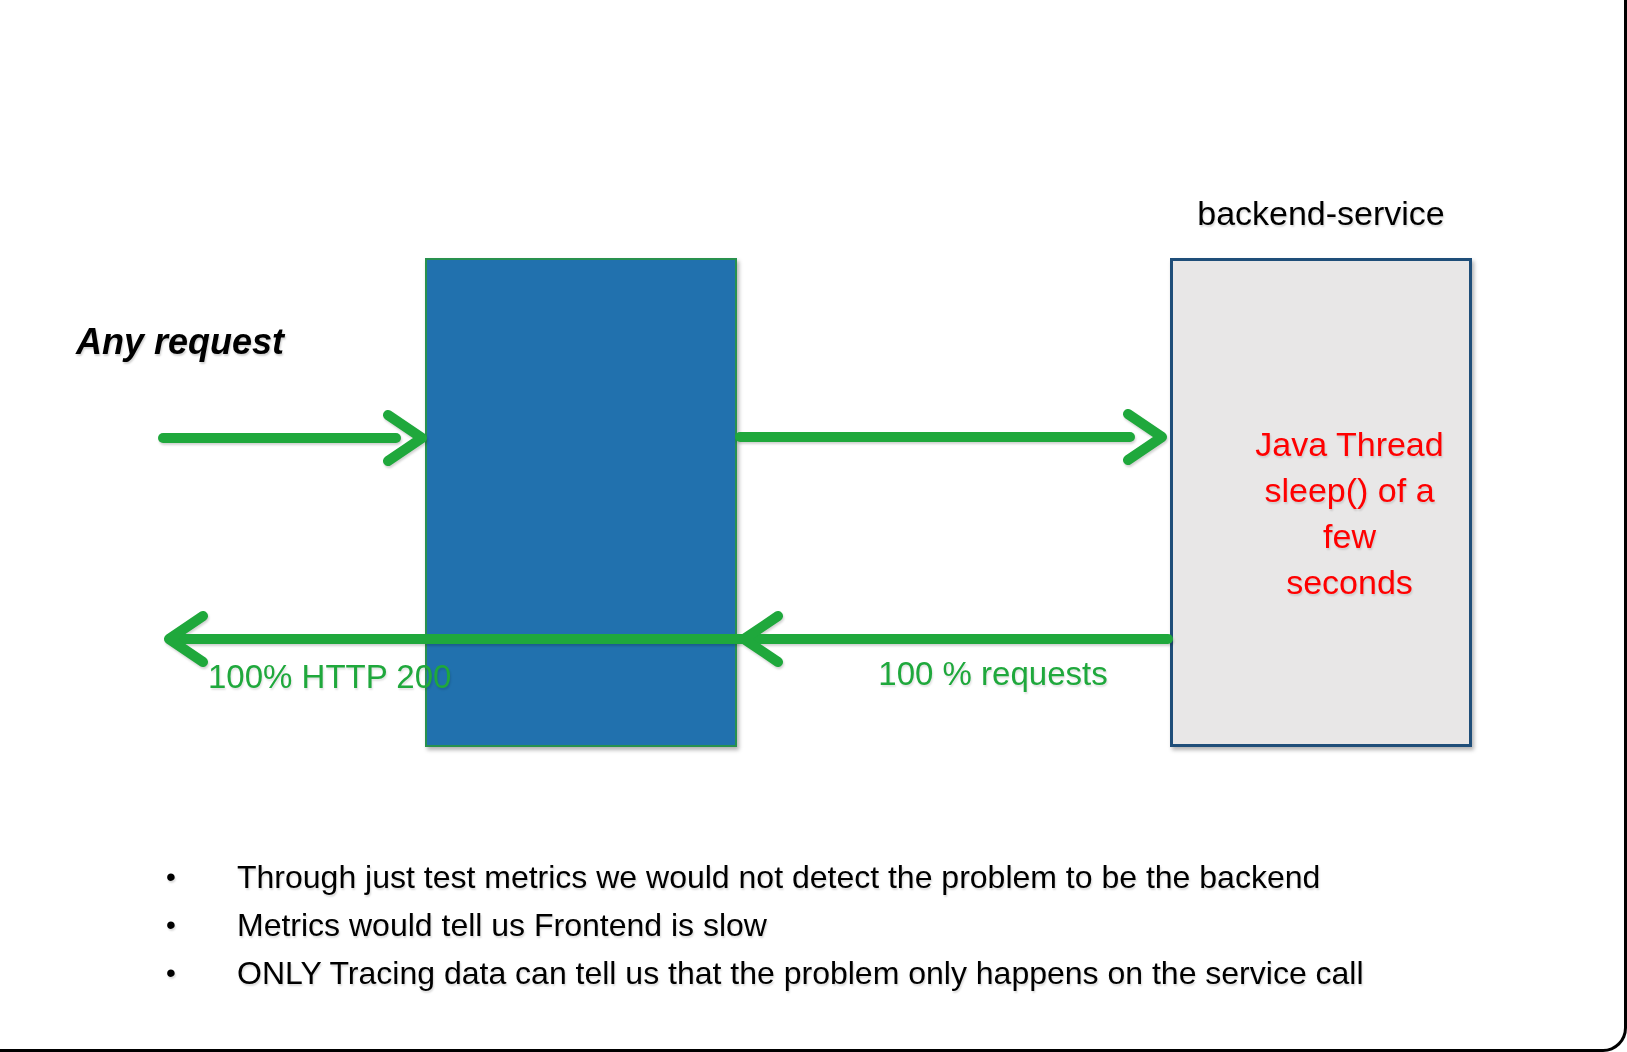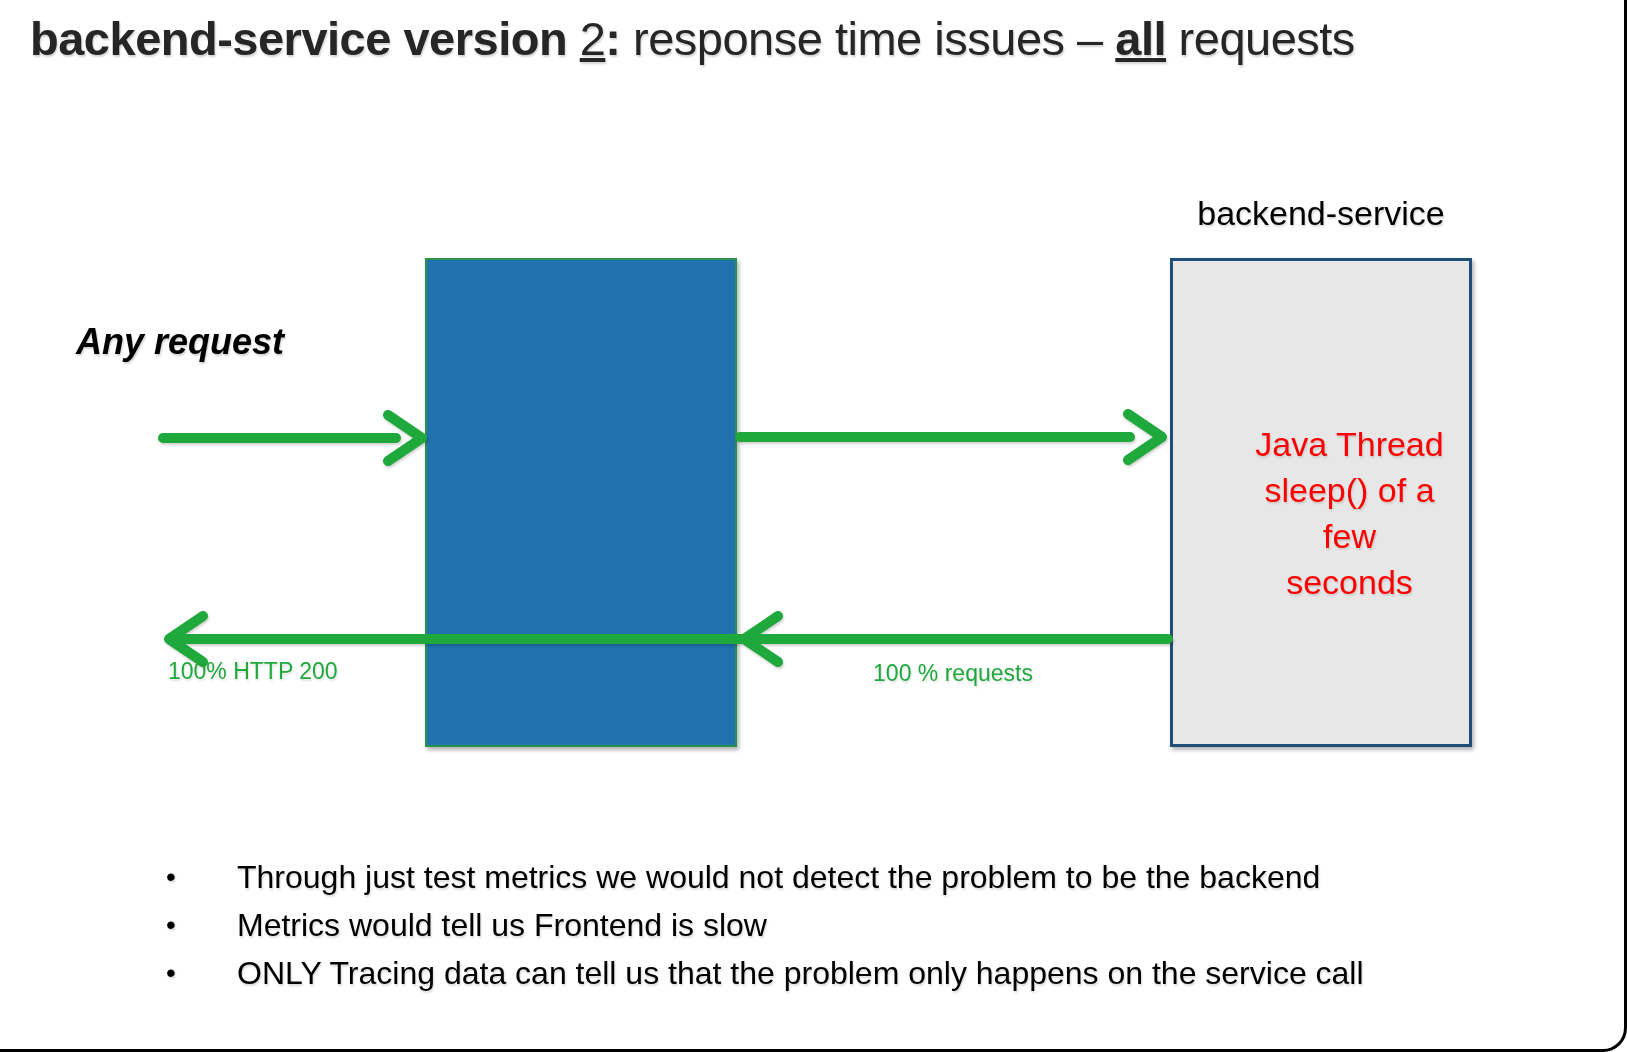--- a/index.html
+++ b/index.html
@@ -85,22 +85,23 @@
   .arrow-line, .arrow-head {
     stroke: var(--green, #1fa83c);
     stroke-width: 10;
     fill: none;
     stroke-linecap: round;
     stroke-linejoin: round;
   }
   .green-label {
     position: absolute;
     color: var(--green, #1fa83c);
-    font-size: 23px;
+    font-size: 33px;
     text-shadow: 1px 2px 2px rgba(0,0,0,0.12);
+    margin-left: 40px;
   }
   .response-left-label { left: 168px; top: 658px; }
   .response-mid-label {
     left: 803px; top: 650px; width: 300px;
     text-align: center;
     line-height: 47px;
   }
   .bullet-list {
     position: absolute;
     left: 163px; top: 853px; width: 1380px;
@@ -117,21 +118,20 @@
     font-size: 28px;
     box-sizing: border-box;
   }
   .bullet-text { flex: 1; }
 </style>
 </head>
 <body>
 
 <div class="slide">
 
-  <div class="slide-title"><span class="bold">backend-service version </span><span class="underline">2</span><span class="bold">:</span><span> response time issues – </span><span class="bold underline">all</span><span> requests</span></div>
 
   <div class="box-label backend-label">backend-service</div>
 
   <div class="frontend-box"></div>
   <div class="backend-box"></div>
 
   <div class="backend-note">
     <div>Java Thread</div>
     <div>sleep() of a</div>
     <div>few</div>

